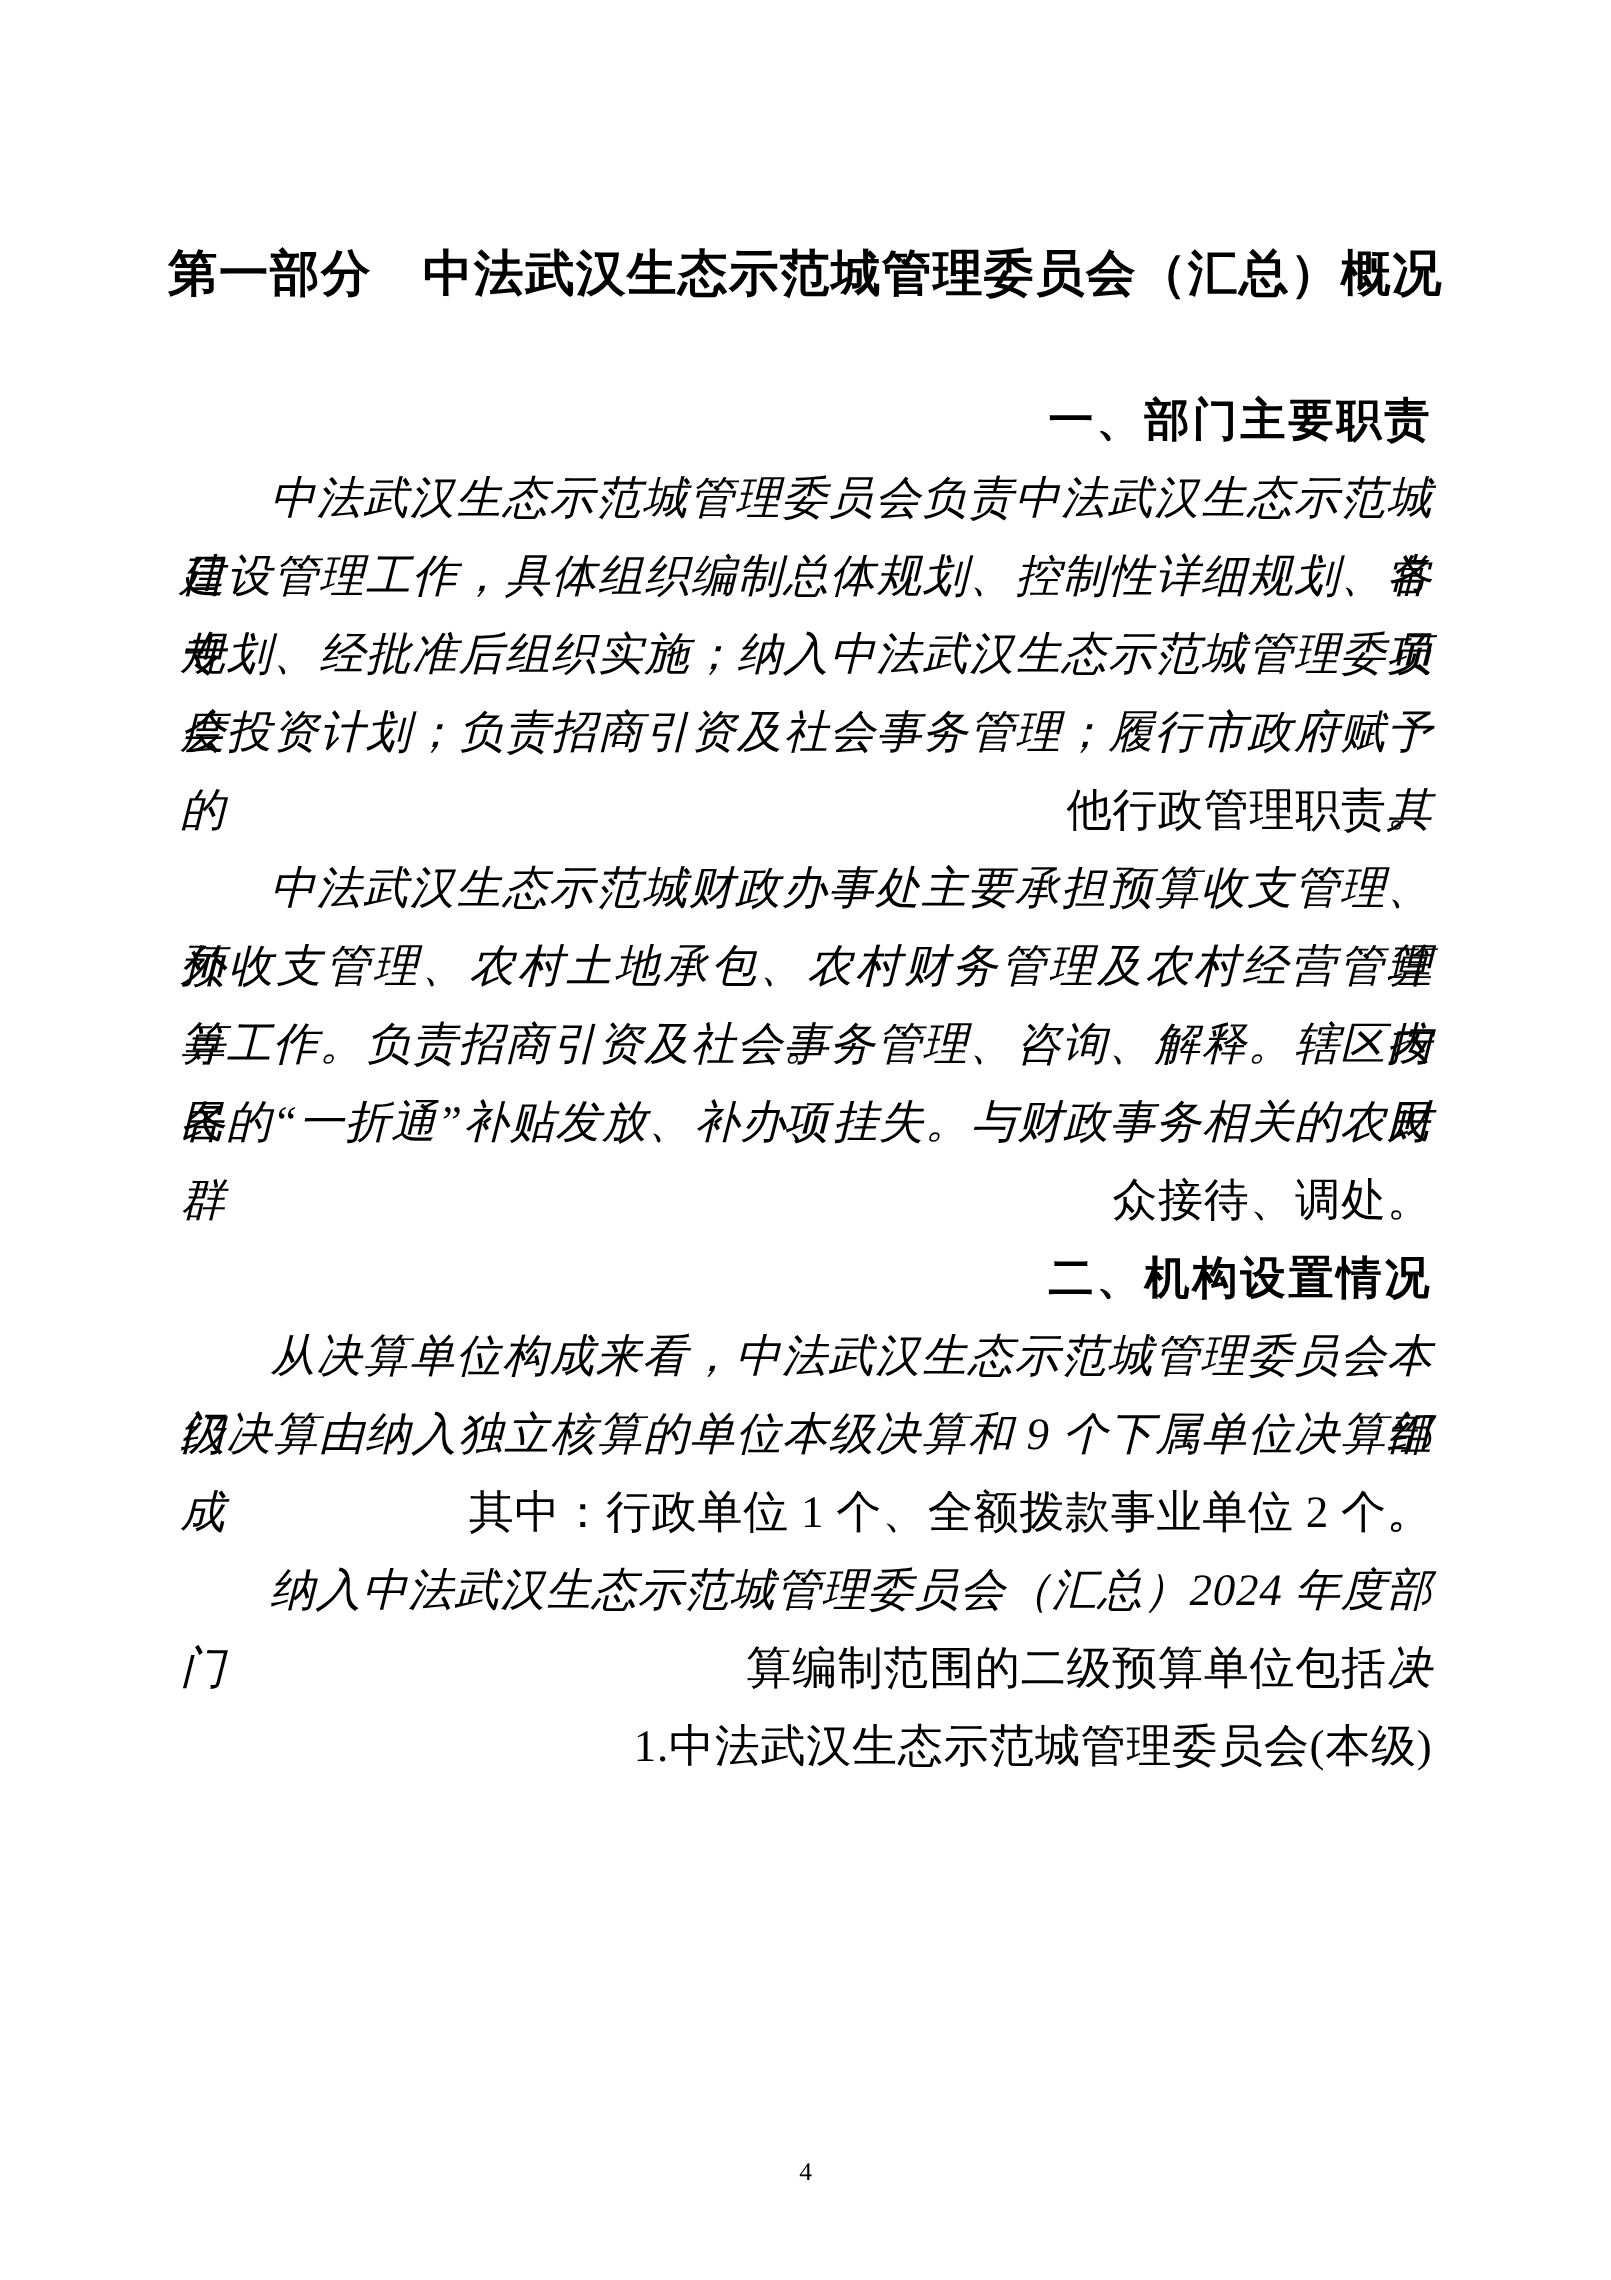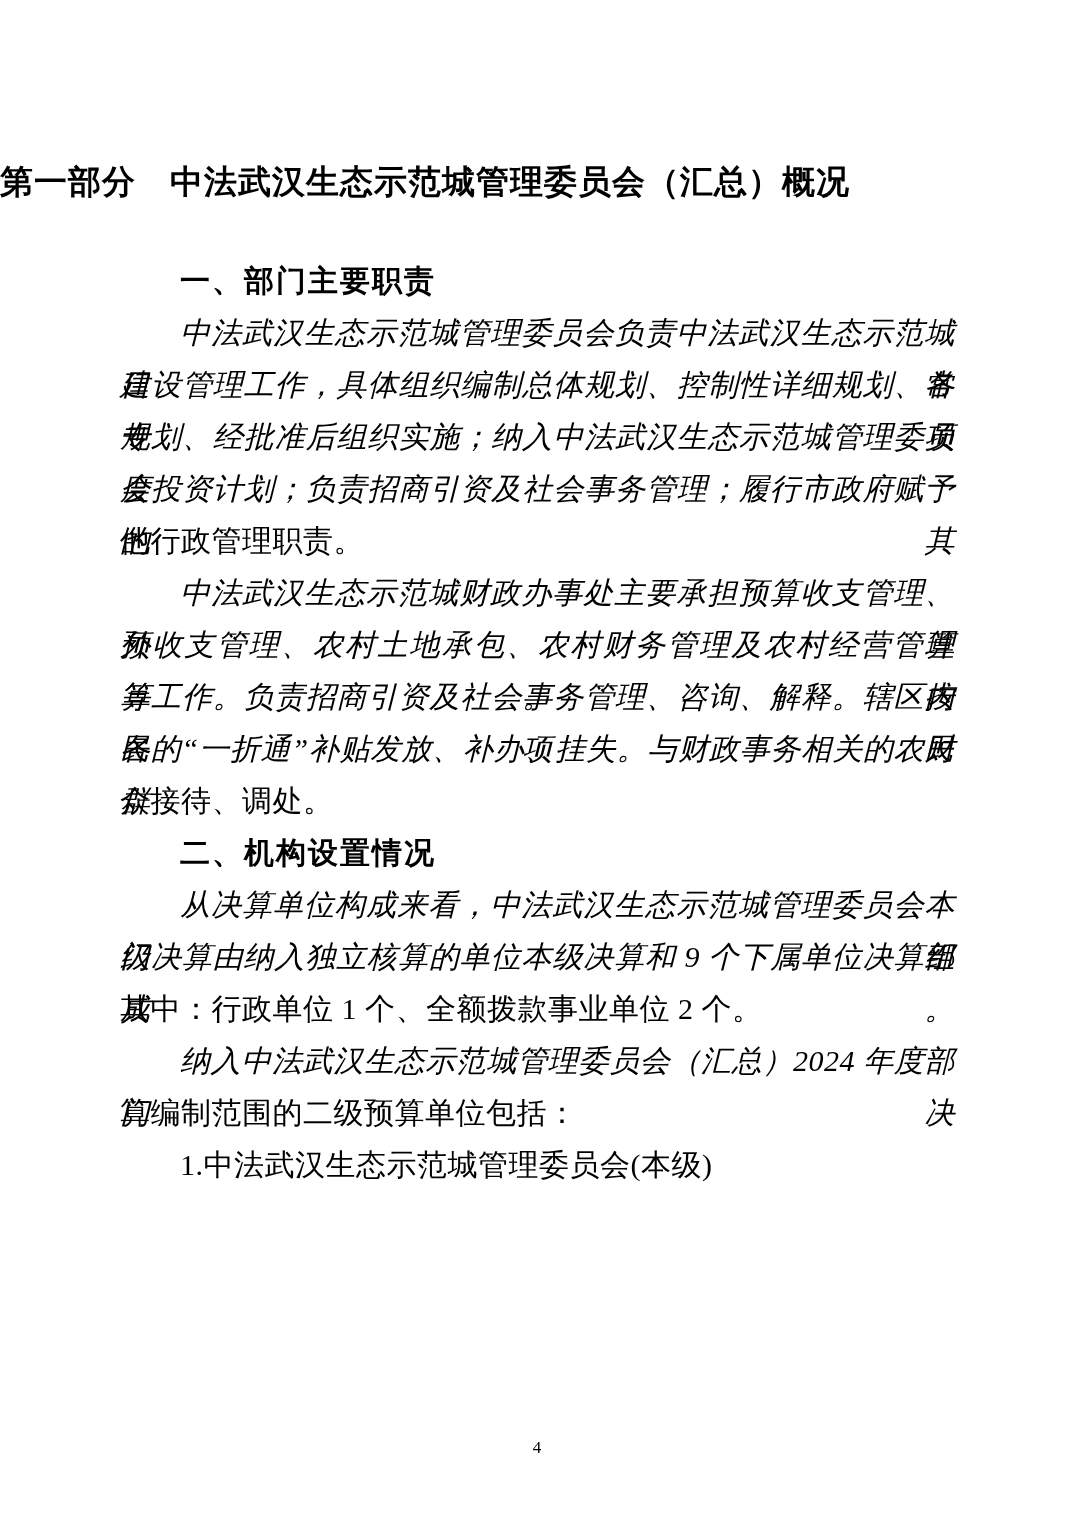--- a/index.html
+++ b/index.html
@@ -14,37 +14,38 @@
     width: 1074px;
     height: 1520px;
     background: #ffffff;
     overflow: hidden;
   }
   .doc-title {
     position: absolute;
     top: 160px;
     left: 0;
     width: 100%;
+    text-align: center;
     font-size: 33px;
     font-weight: bold;
     font-family: "Liberation Sans", "DejaVu Sans", sans-serif;
     letter-spacing: 1px;
     white-space: nowrap;
   }
   .content {
     position: absolute;
     top: 255px;
     left: 120px;
     width: 835px;
   }
   .line {
     font-size: 30px;
     line-height: 52px;
     height: 52px;
-    text-align: left;
+    text-align: right;
     letter-spacing: 0.5px;
   }
   
   .jfull {
     text-align: justify;
     text-align-last: justify;
     text-justify: inter-character;
     font-style: italic;
   }
   

